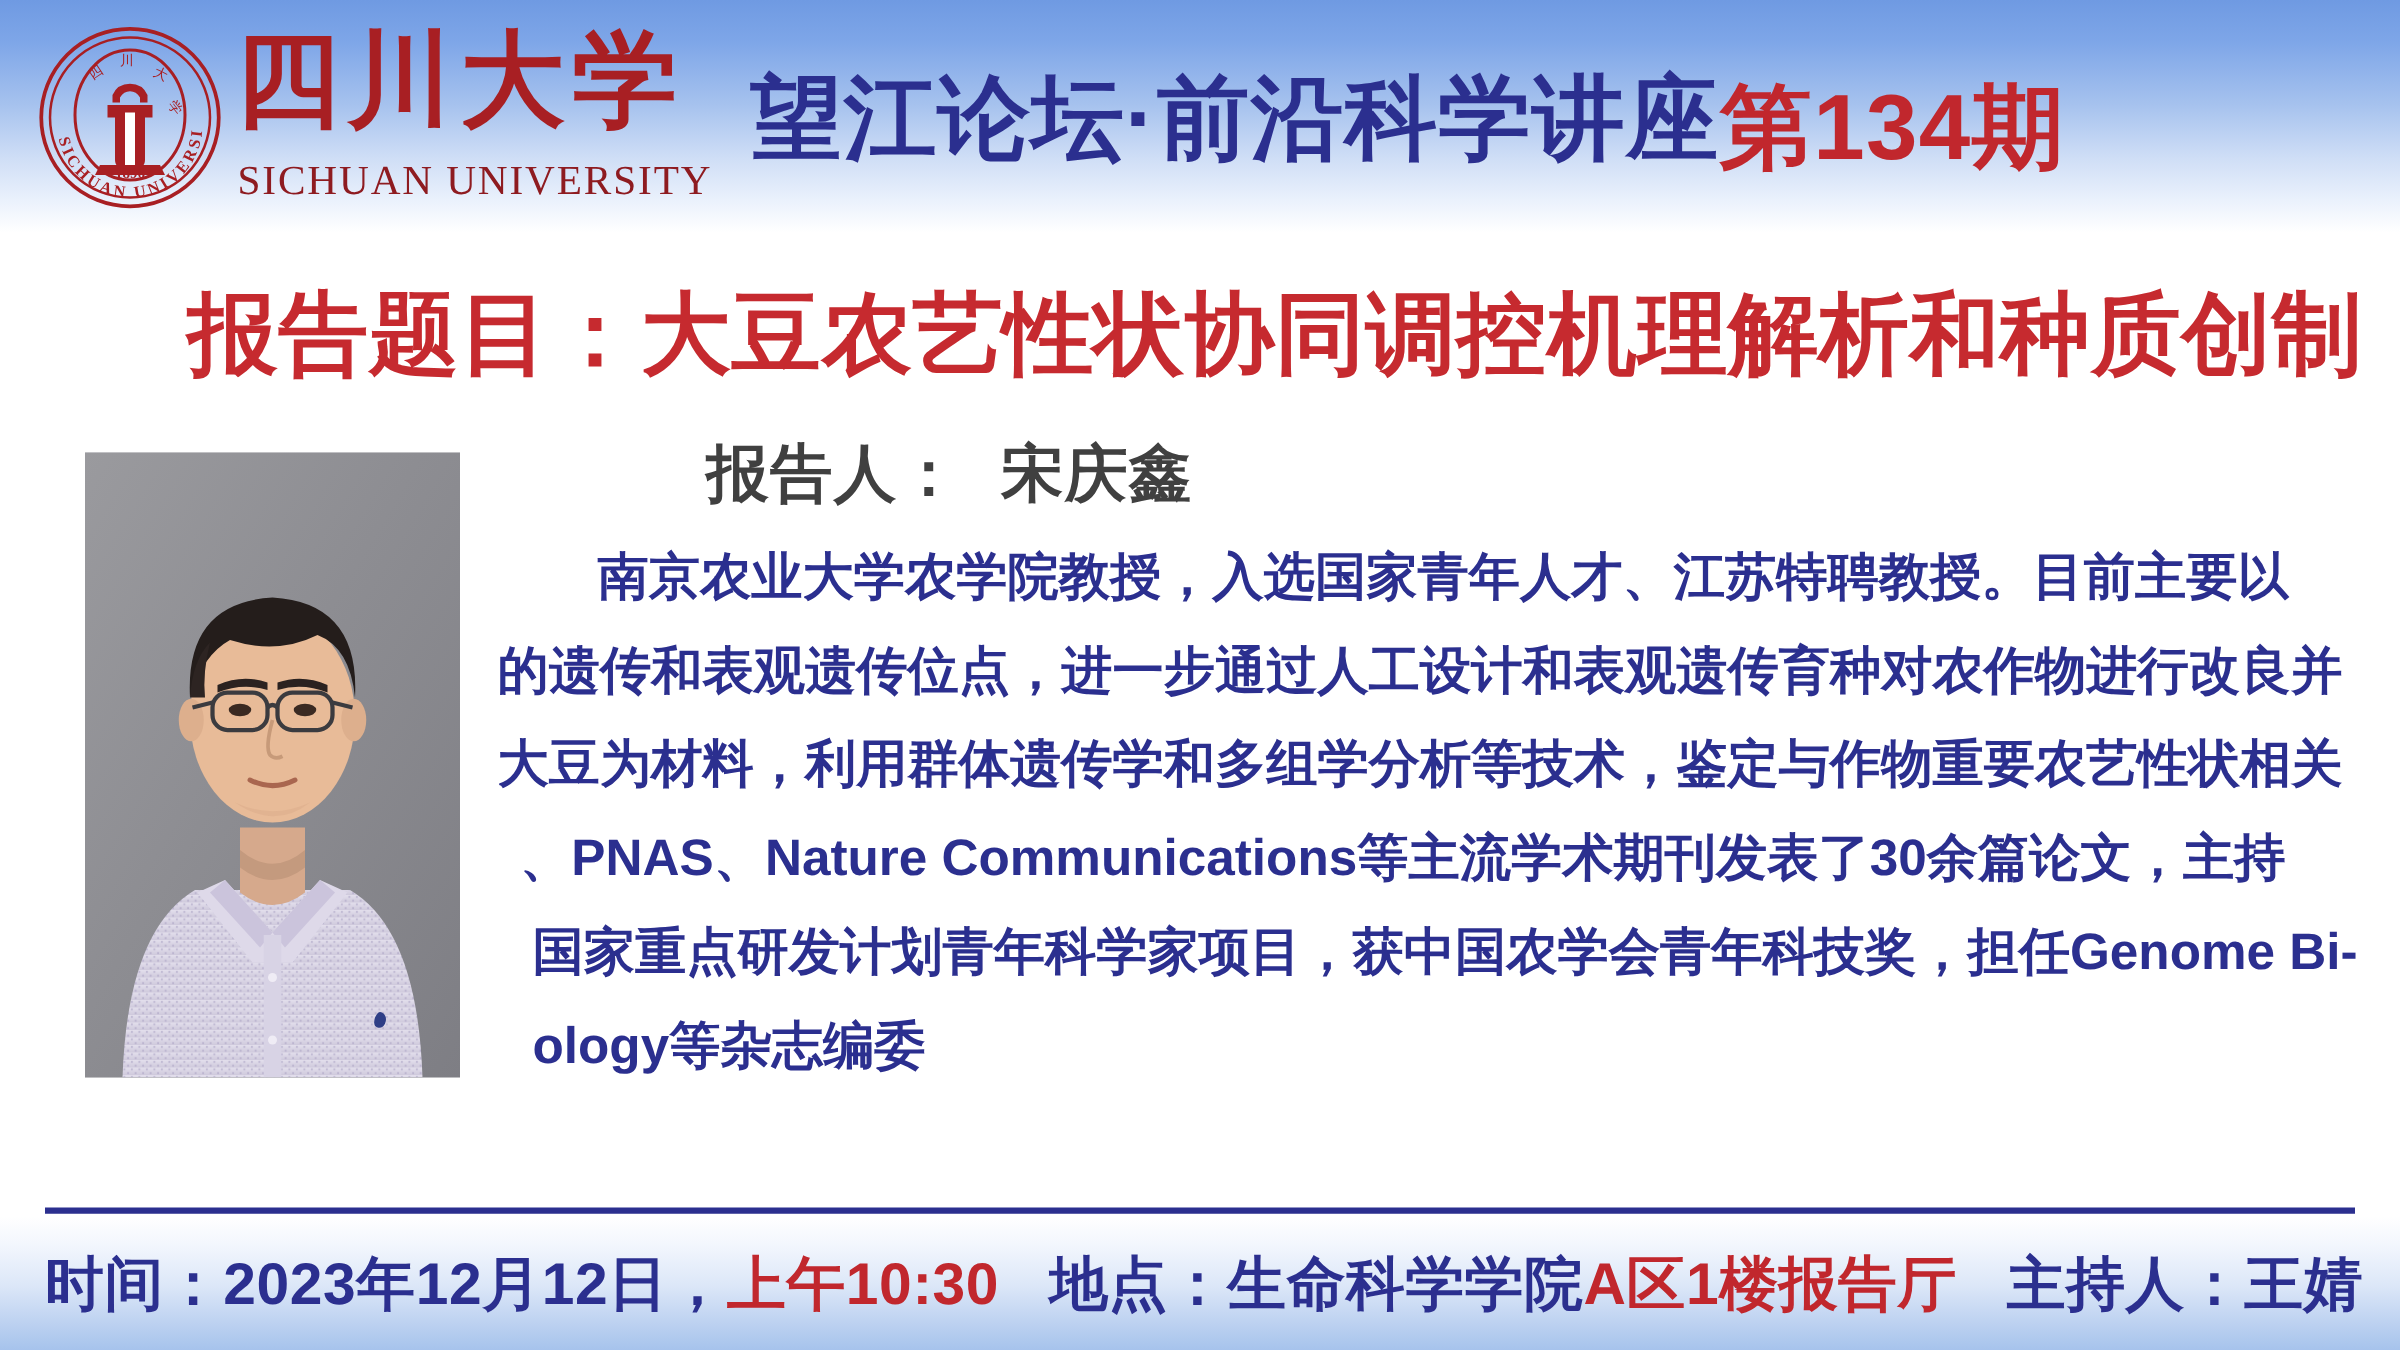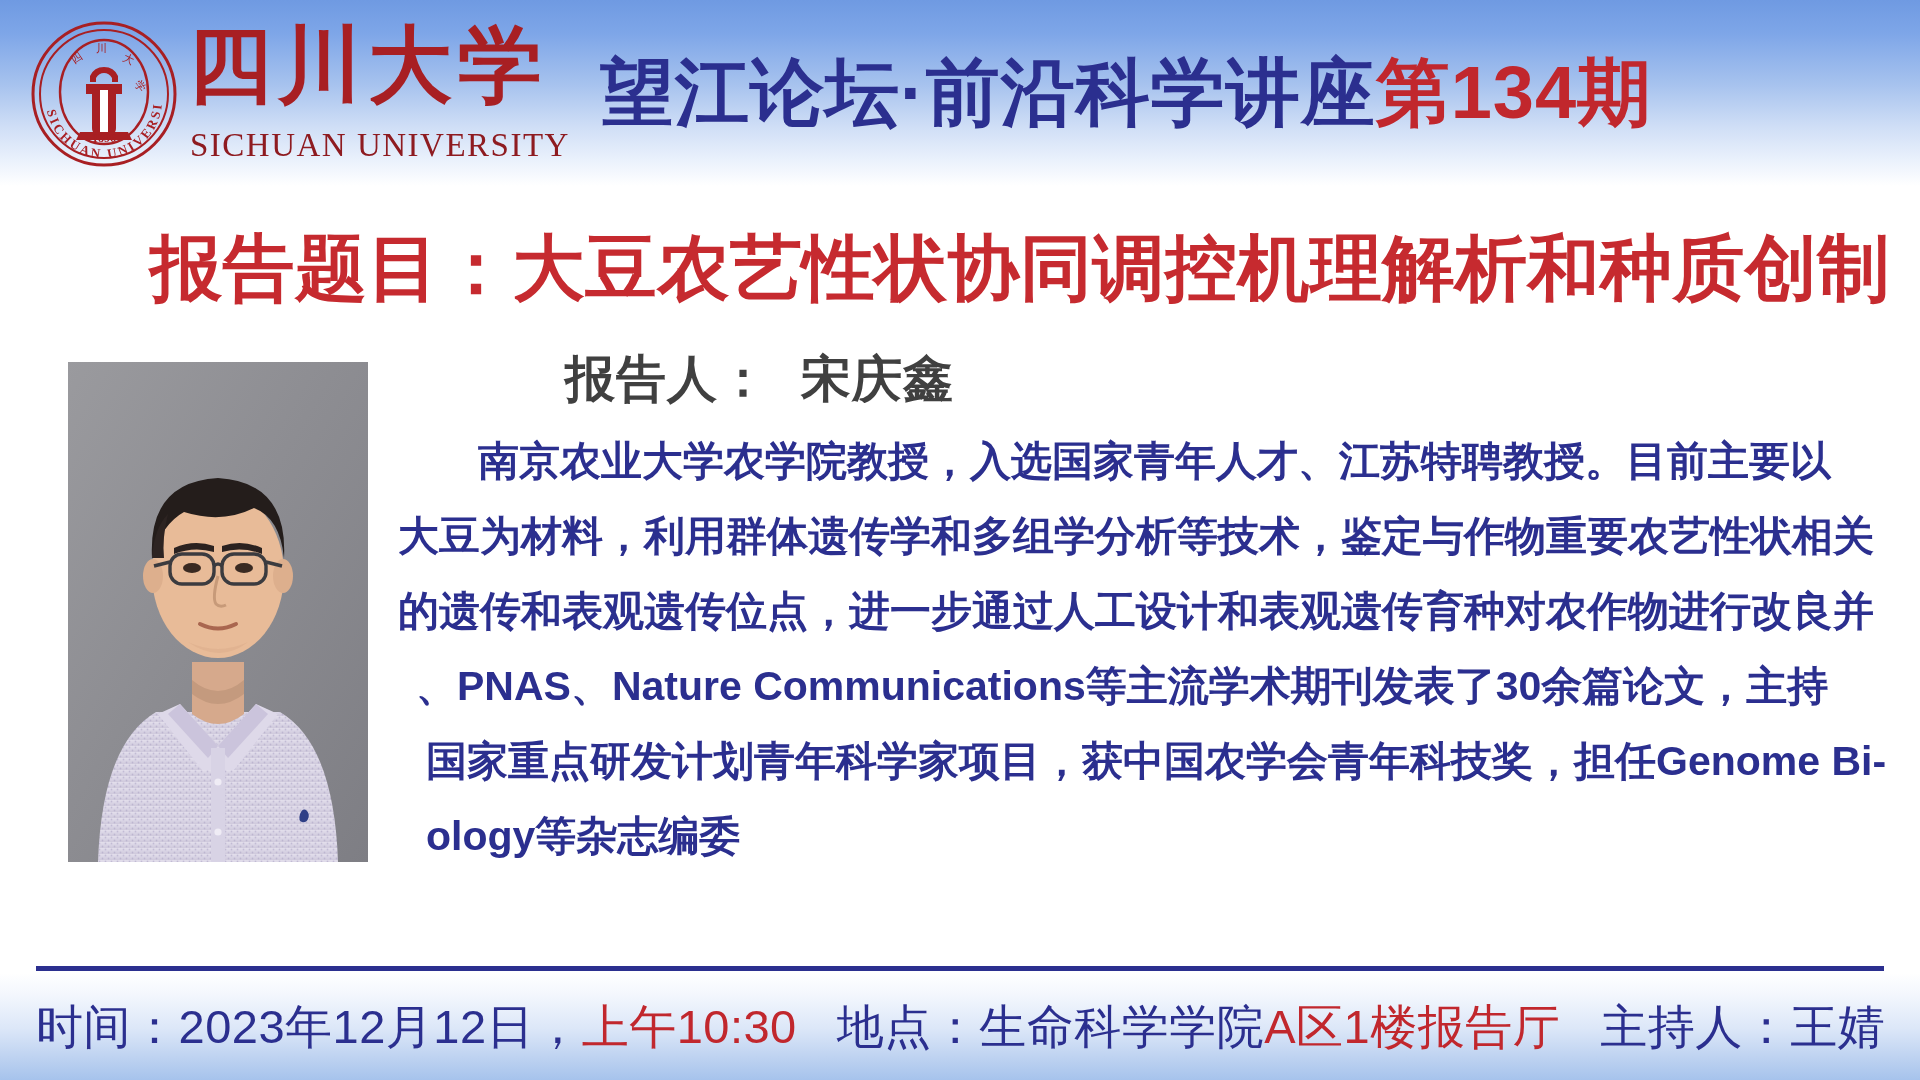--- a/index.html
+++ b/index.html
@@ -76,25 +76,25 @@
     font-size: 33px;
     line-height: 38px;
     letter-spacing: 1.5px;
     white-space: nowrap;
   }
 
   
   .banner-headline {
     position: absolute;
     left: 600px;
-    top: 30px;
+    top: 40px;
     width: 1290px;
     height: 110px;
     display: flex;
-    align-items: flex-end;
+    align-items: center;
     white-space: nowrap;
     font-weight: 700;
     font-size: 74px;
     line-height: 94px;
     letter-spacing: 1px;
   }
   .banner-headline .seg-blue { color: #2b2f8f; }
   .banner-headline .seg-red  { color: #c1272d; margin-top: 13px; }
 
   
@@ -174,21 +174,21 @@
     top: 973px;
     width: 1920px;
     height: 107px;
     background: linear-gradient(to bottom, #ffffff 0%, #f2f6fd 22%, #dce7f8 52%, #bfd3f1 78%, #a6c3ec 100%);
     display: flex;
     align-items: center;
     white-space: nowrap;
   }
   .footer-inner {
     padding-left: 36px;
-    font-weight: 400;
+    font-weight: 700;
     font-size: 47px;
     line-height: 58px;
     letter-spacing: 0.5px;
   }
   .footer-inner .f-blue { color: #2b2f8f; }
   .footer-inner .f-red  { color: #c1272d; }
   .footer-inner .f-gap  { display: inline-block; width: 40px; }
 </style>
 </head>
 <body>
@@ -304,22 +304,22 @@
       <path d="M150 214 q-6 22 -2 28 q4 4 10 1" fill="none" stroke="#c79a79" stroke-width="3"></path>
 
       <path d="M132 262 q18 9 36 0" fill="none" stroke="#a9664f" stroke-width="4" stroke-linecap="round"></path>
 
       <path d="M120 280 q30 14 60 0 q-28 22 -60 0 z" fill="#dcae8c" opacity="0.6"></path>
     </svg>
   </div>
 
   <div class="bio">
     <div class="bio-line indent-1">南京农业大学农学院教授，入选国家青年人才、江苏特聘教授。目前主要以</div>
+    <div class="bio-line">的遗传和表观遗传位点，进一步通过人工设计和表观遗传育种对农作物进行改良并</div>
     <div class="bio-line">大豆为材料，利用群体遗传学和多组学分析等技术，鉴定与作物重要农艺性状相关</div>
-    <div class="bio-line">的遗传和表观遗传位点，进一步通过人工设计和表观遗传育种对农作物进行改良并</div>
     <div class="bio-line indent-2">、PNAS、Nature Communications等主流学术期刊发表了30余篇论文，主持</div>
     <div class="bio-line indent-3">国家重点研发计划青年科学家项目，获中国农学会青年科技奖，担任Genome Bi-</div>
     <div class="bio-line indent-3">ology等杂志编委</div>
   </div>
 
   <div class="divider"></div>
 
   <div class="footer-bar">
     <div class="footer-inner">
       <span class="f-blue">时间：</span><span class="f-blue">2023年12月12日，</span><span class="f-red">上午10:30</span><span class="f-gap"></span><span class="f-blue">地点：</span><span class="f-blue">生命科学学院</span><span class="f-red">A区1楼报告厅</span><span class="f-gap"></span><span class="f-blue">主持人：</span><span class="f-blue">王婧</span>

